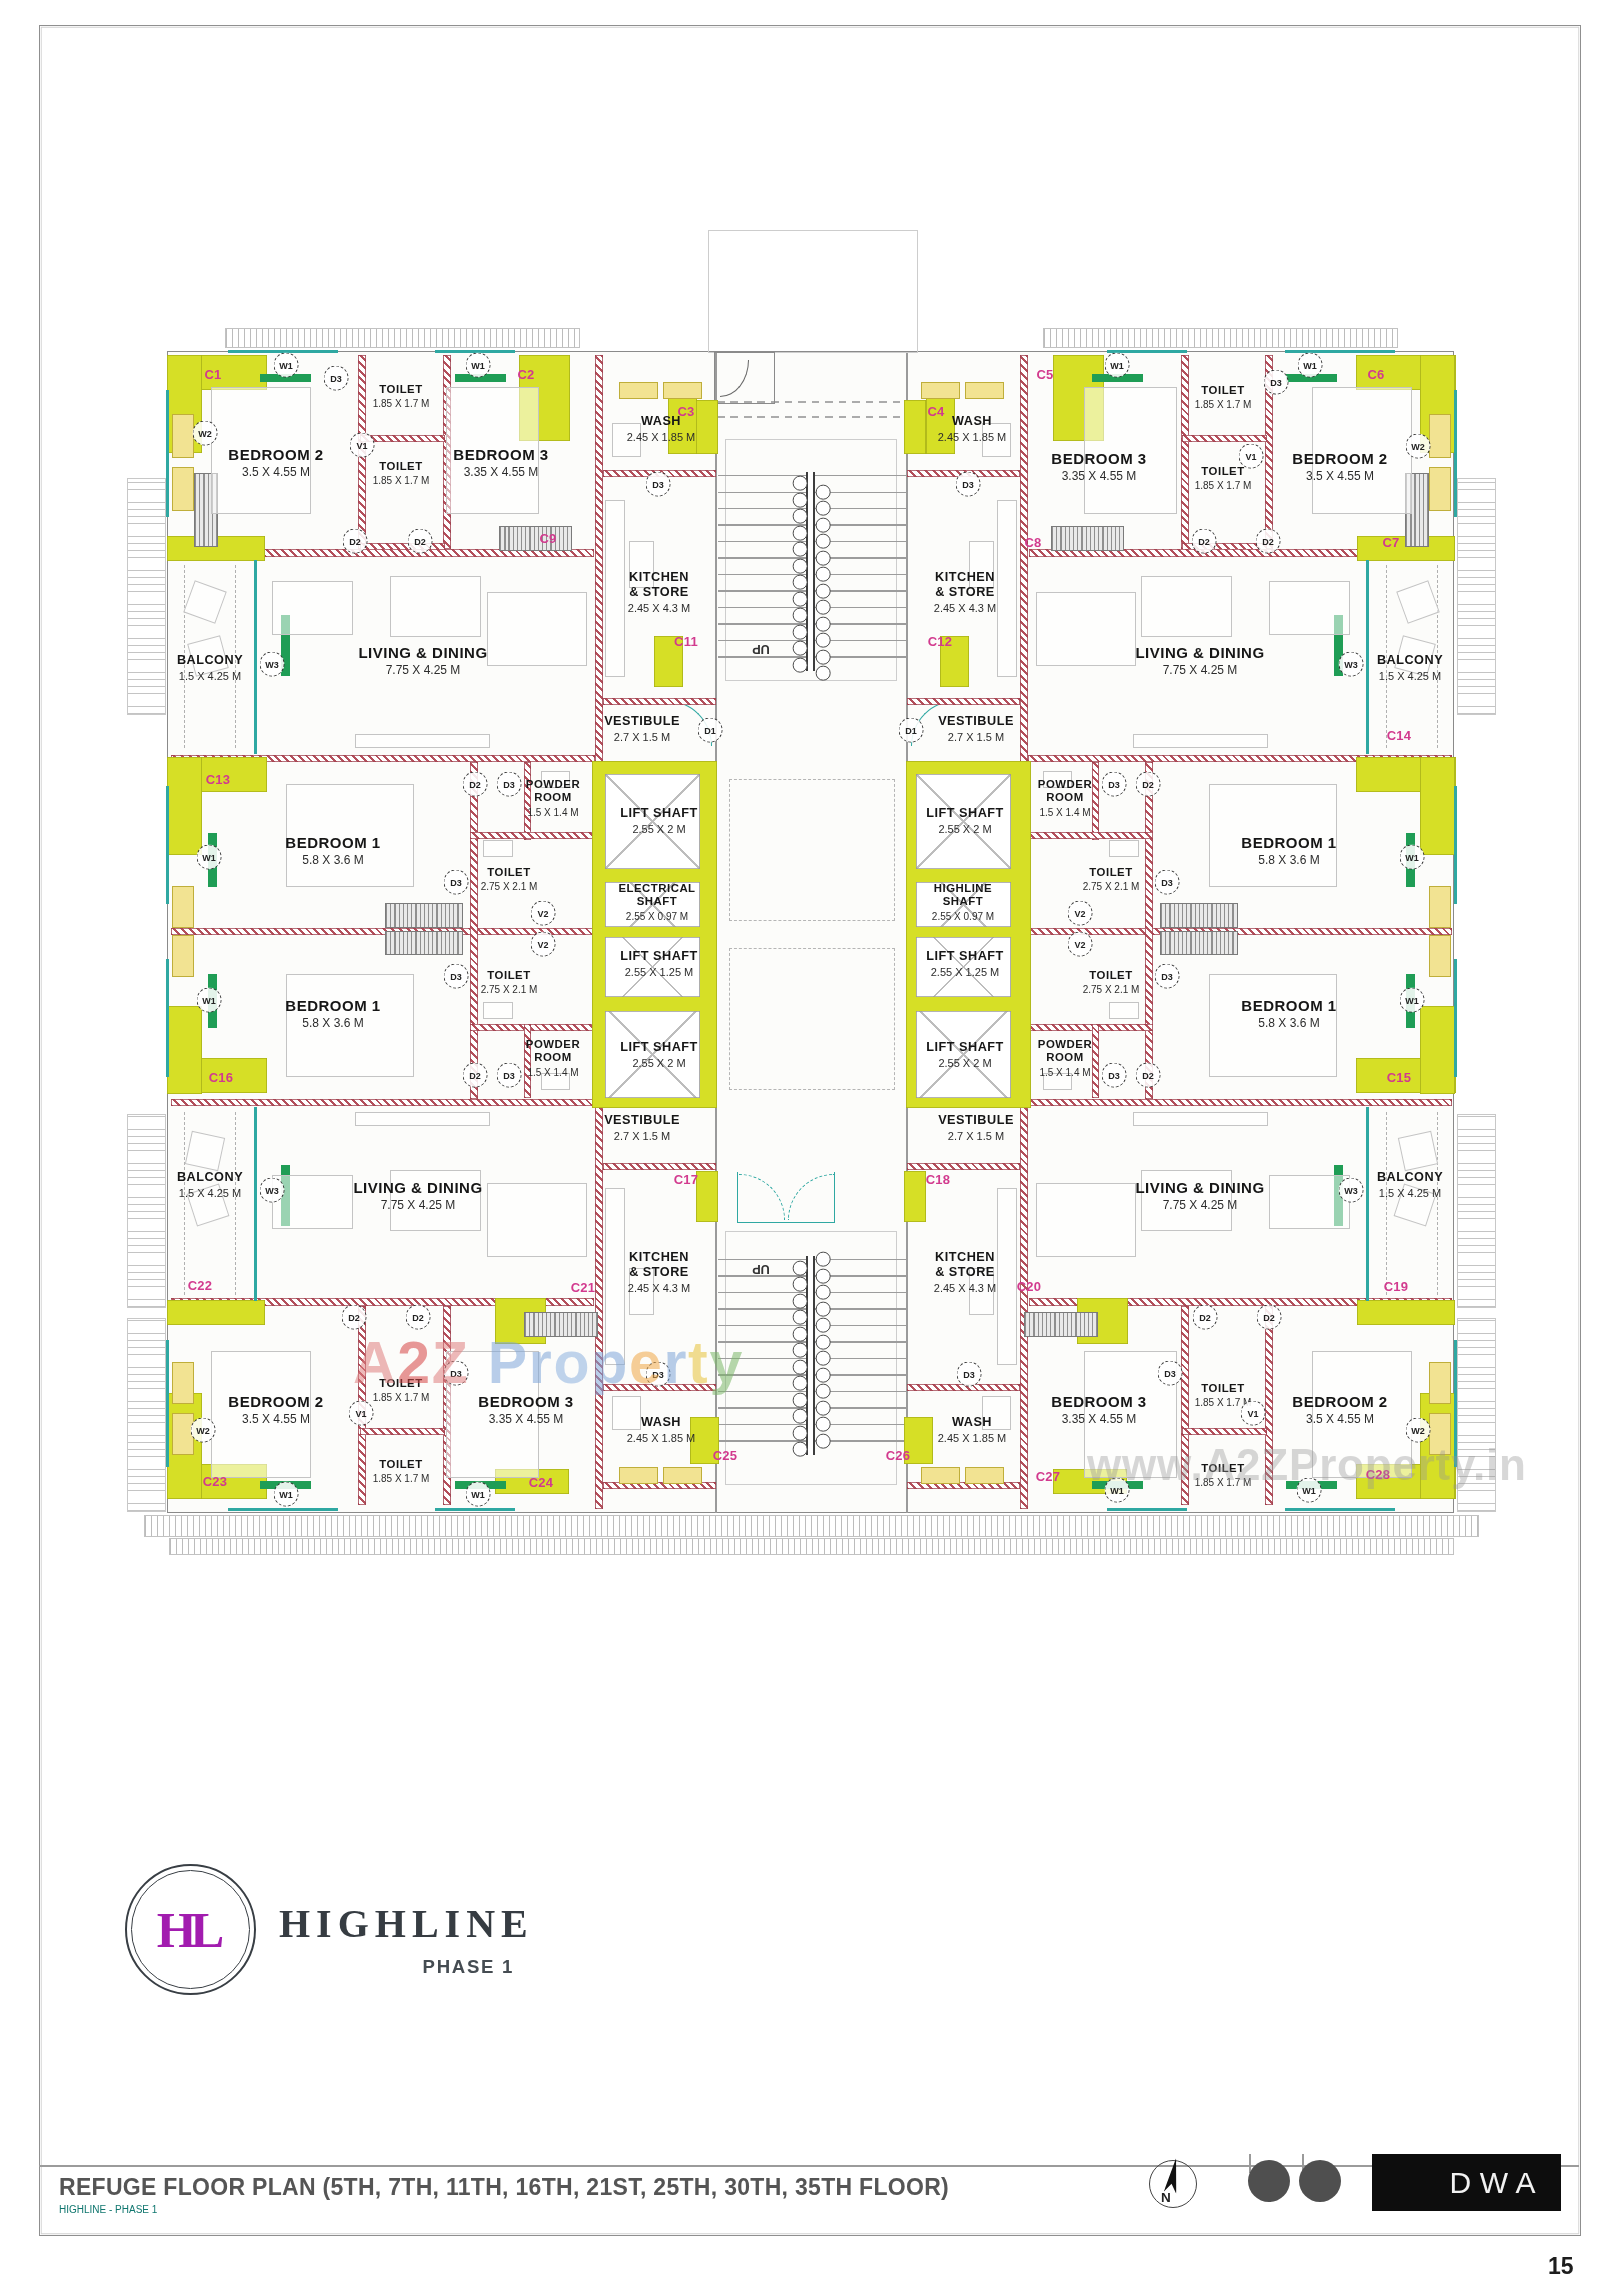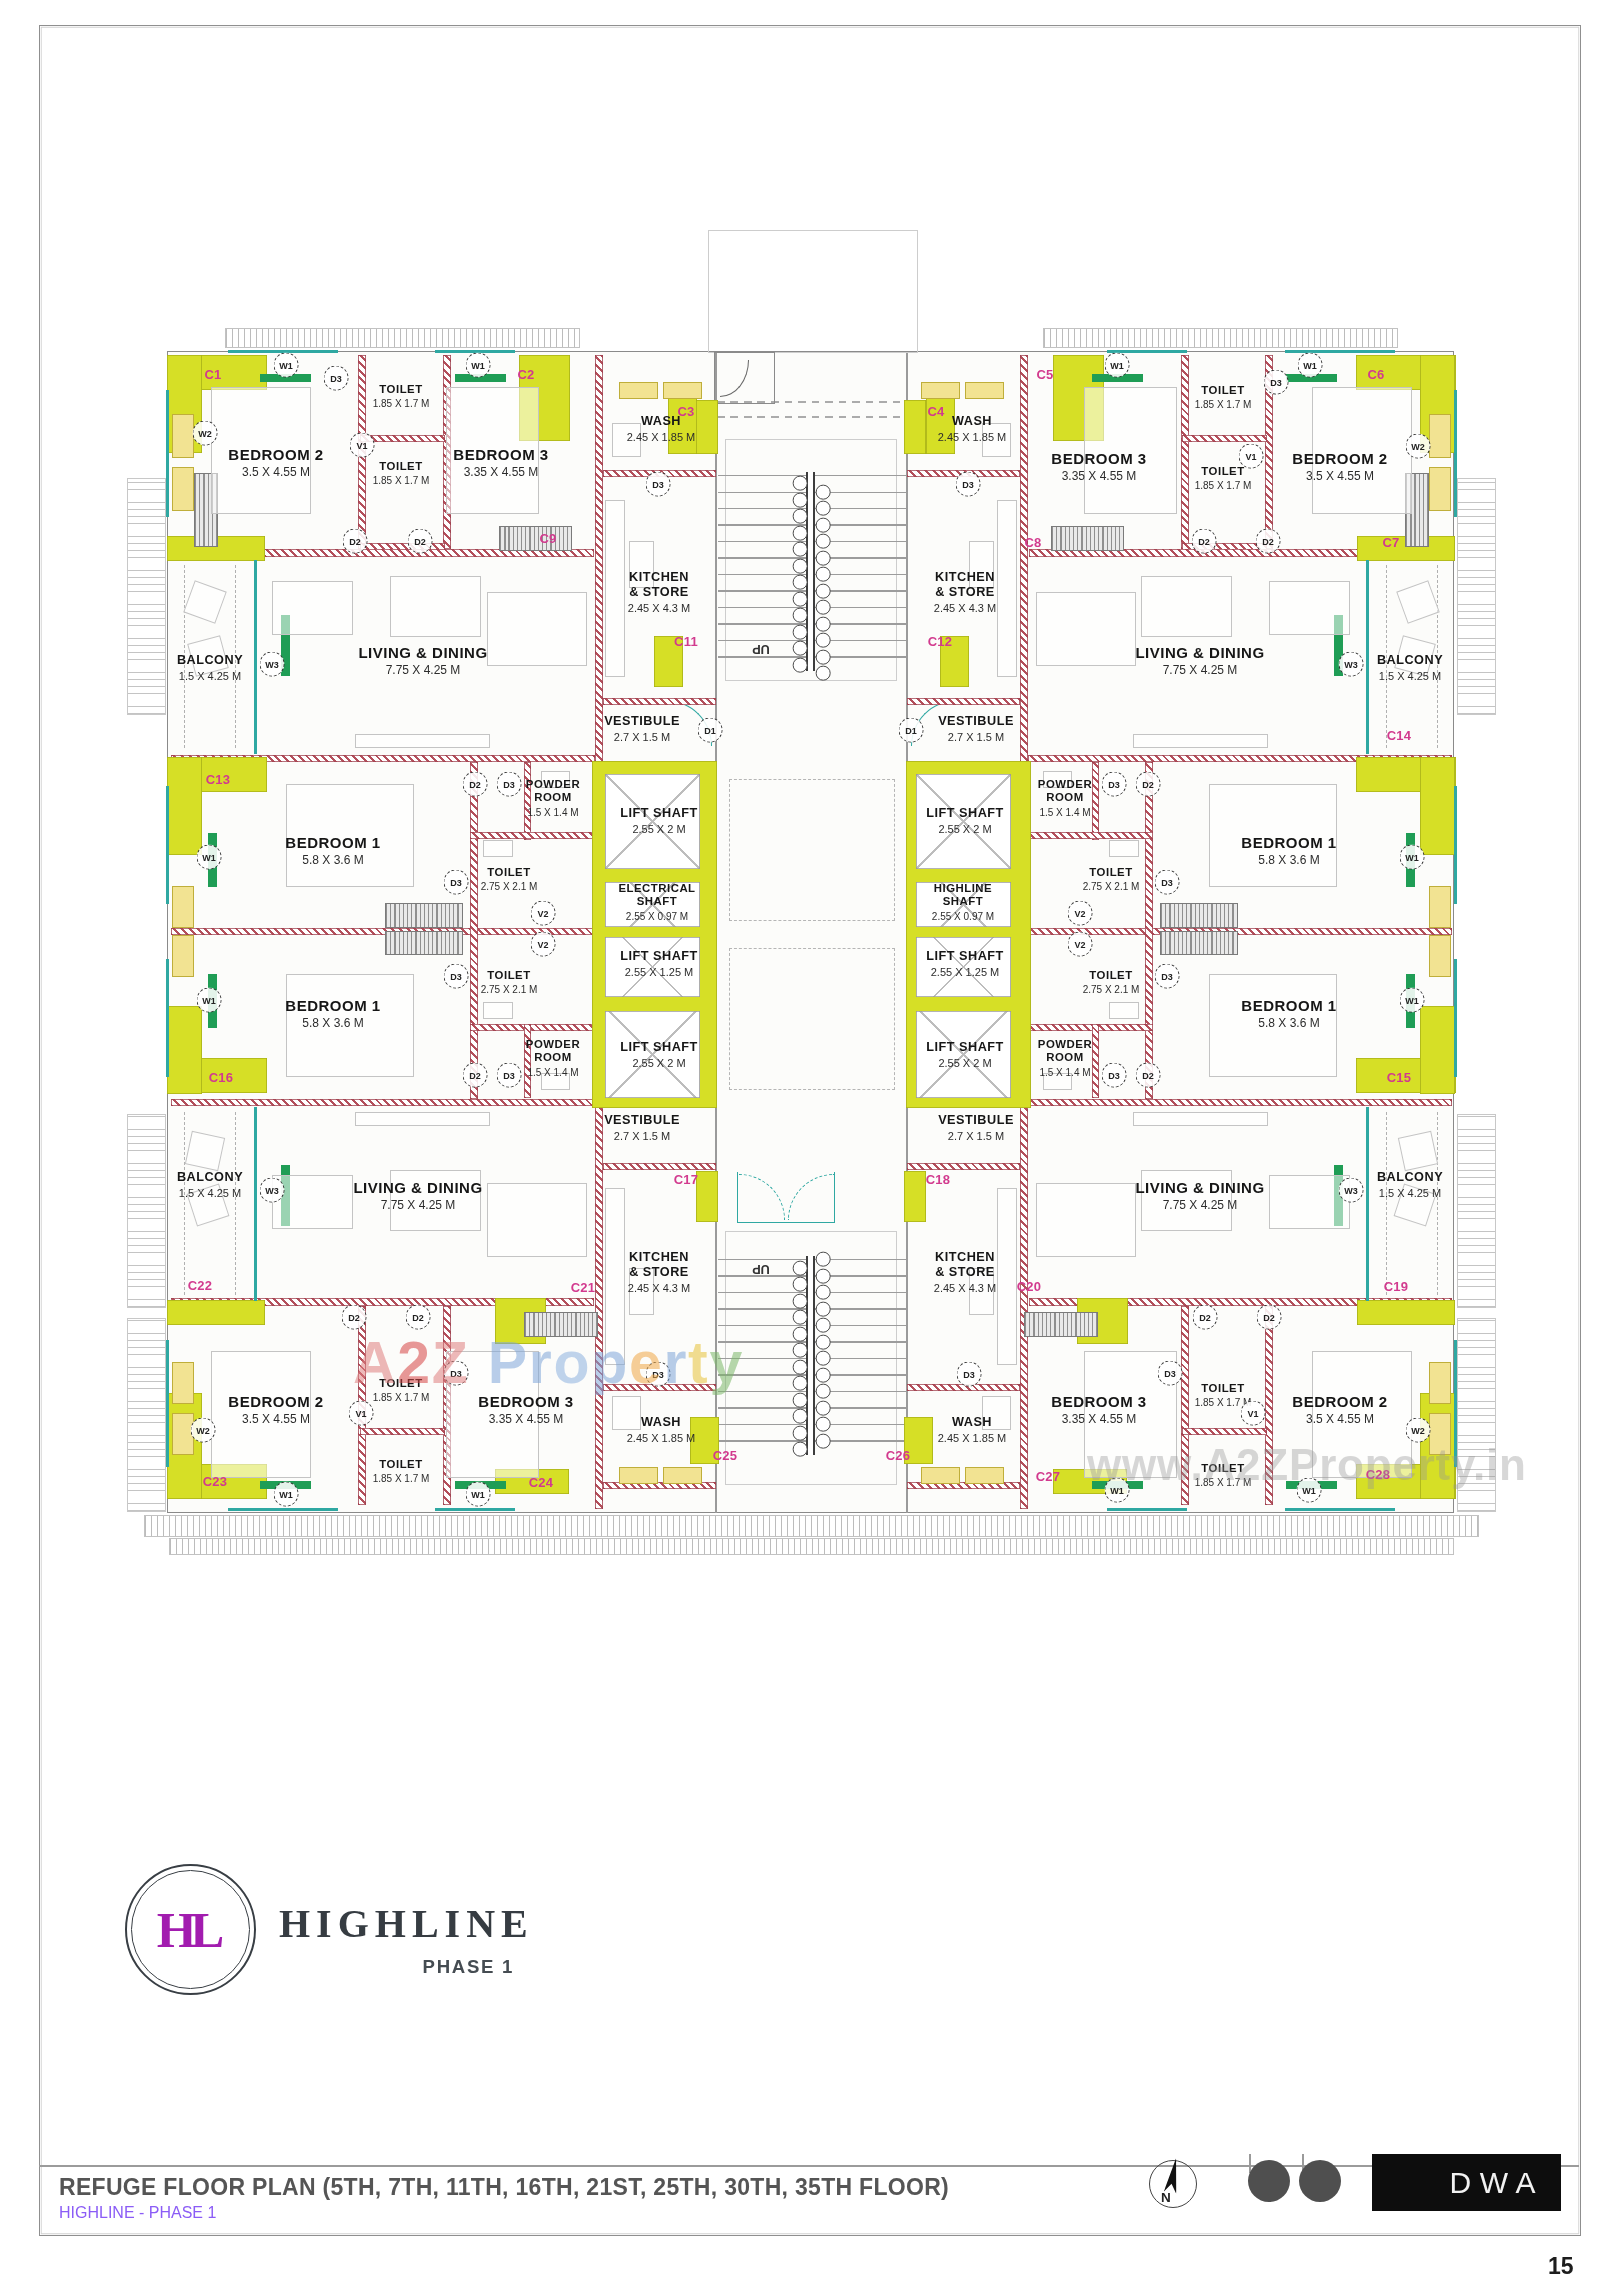--- a/index.html
+++ b/index.html
@@ -53,21 +53,21 @@
   
   .logo-circle{position:absolute;left:125px;top:1864px;width:127px;height:127px;border:2.5px solid #383e44;border-radius:50%;}
   .logo-circle .inner{position:absolute;left:4.2px;top:4.2px;right:4.2px;bottom:4.2px;border:1.3px solid #383e44;border-radius:50%;
         display:flex;align-items:center;justify-content:center;}
   .logo-circle .mono{font-family:"Liberation Serif",serif;font-size:51px;font-weight:bold;color:#a21caf;letter-spacing:-6px;padding-right:6px;}
   .wordmark{position:absolute;left:279px;top:1900px;font-family:"Liberation Serif",serif;font-size:40px;font-weight:bold;
             color:#363c42;letter-spacing:6px;}
   .phase{position:absolute;left:279px;top:1956px;width:235px;text-align:right;font-size:18.6px;font-weight:bold;color:#454c52;letter-spacing:1.7px;}
   
   .tb-title{position:absolute;left:59px;top:2174px;font-size:23px;color:#555;font-weight:600;letter-spacing:0.3px;}
-  .tb-sub{position:absolute;left:59px;top:2204px;font-size:16px;color:#8b5cf6;}
+  .tb-sub{position:absolute;left:59px;top:2204px;font-size:10px;color:#0f766e;}
   .north{position:absolute;left:1149px;top:2160px;width:46px;height:46px;border:1.4px solid #444;border-radius:50%;}
   .north .needle{position:absolute;left:50%;top:-3.4px;width:12.7px;height:35px;background:#111;
         transform:translateX(-50%) rotate(10deg);clip-path:polygon(50% 0,100% 100%,50% 74%,0 100%);}
   .north .nlet{position:absolute;left:11px;bottom:1.7px;font-size:13.5px;font-weight:bold;color:#222;}
   .logo-dot{position:absolute;width:42px;height:42px;border-radius:50%;background:#4f4f4f;top:2160px;}
   .dot-stem{position:absolute;width:1.7px;height:18.6px;background:#9a9a9a;top:2154px;}
   .dwa{position:absolute;left:1372px;top:2154px;width:189px;height:57px;background:#0d0d0d;color:#f2f2f2;
        display:flex;align-items:center;justify-content:flex-end;padding-right:17px;box-sizing:border-box;
        font-size:30px;font-weight:300;letter-spacing:8.5px;}
   .pagenum{position:absolute;left:1548px;top:2253px;font-size:23px;font-weight:bold;color:#1d1d1d;}

